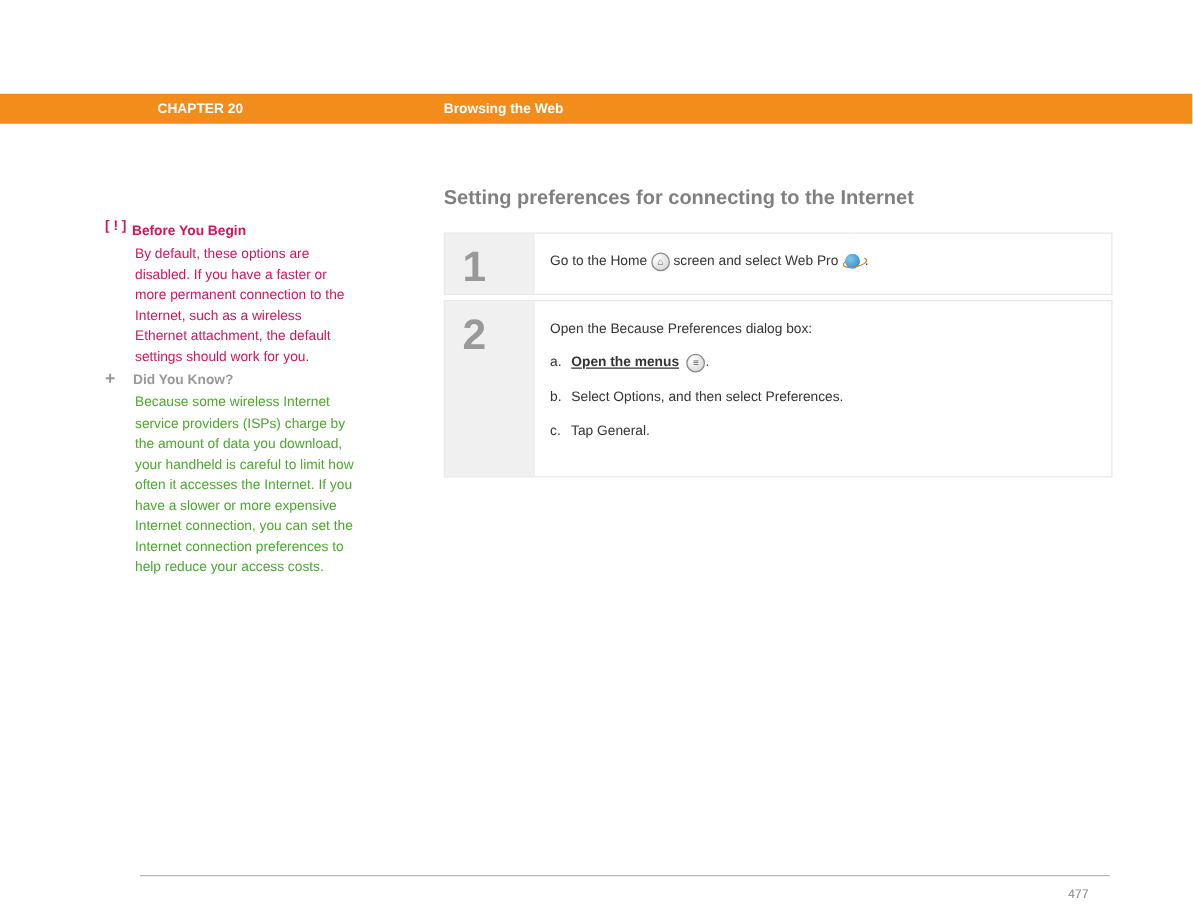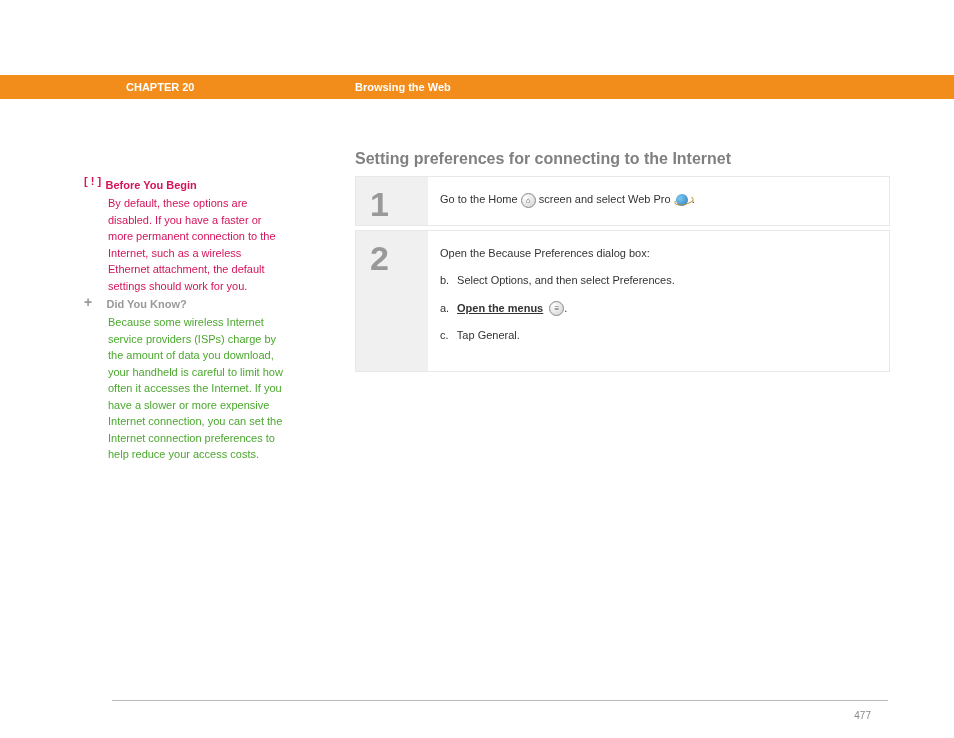--- a/index.html
+++ b/index.html
@@ -77,21 +77,21 @@
   .main {
     position: absolute;
     left: 355px;
     top: 150px;
     width: 535px;
   }
   .section-title {
     color: #808080;
     font-size: 16px;
     font-weight: bold;
-    margin-bottom: 8px;
+    margin-bottom: 18px;
   }
   .step-row {
     display: flex;
     border: 1px solid #e8e8e8;
     margin-bottom: 4px;
     background: #fff;
   }
   .step-num {
     width: 72px;
     background: #f0f0f0;
@@ -215,27 +215,27 @@
     <div class="step-body">
       <span>Go to the Home </span><span class="icon-circle">⌂</span><span> screen and select Web Pro </span><span class="icon-globe"></span><span>.</span>
     </div>
   </div>
 
   <div class="step-row">
     <div class="step-num">2</div>
     <div class="step-body">
       <div class="intro">Open the Because Preferences dialog box:</div>
       <div class="substep">
-        <span class="letter">b.</span>
-        <span>Select Options, and then select Preferences.</span>
-      </div>
-      <div class="substep">
         <span class="letter">a.</span>
         <span class="link-underline">Open the menus</span>
         <span class="icon-circle" style="margin-left:3px;">≡</span><span>.</span>
+      </div>
+      <div class="substep">
+        <span class="letter">b.</span>
+        <span>Select Options, and then select Preferences.</span>
       </div>
       <div class="substep">
         <span class="letter">c.</span>
         <span>Tap General.</span>
       </div>
     </div>
   </div>
 </div>
 
 <div class="footer-line"></div>

